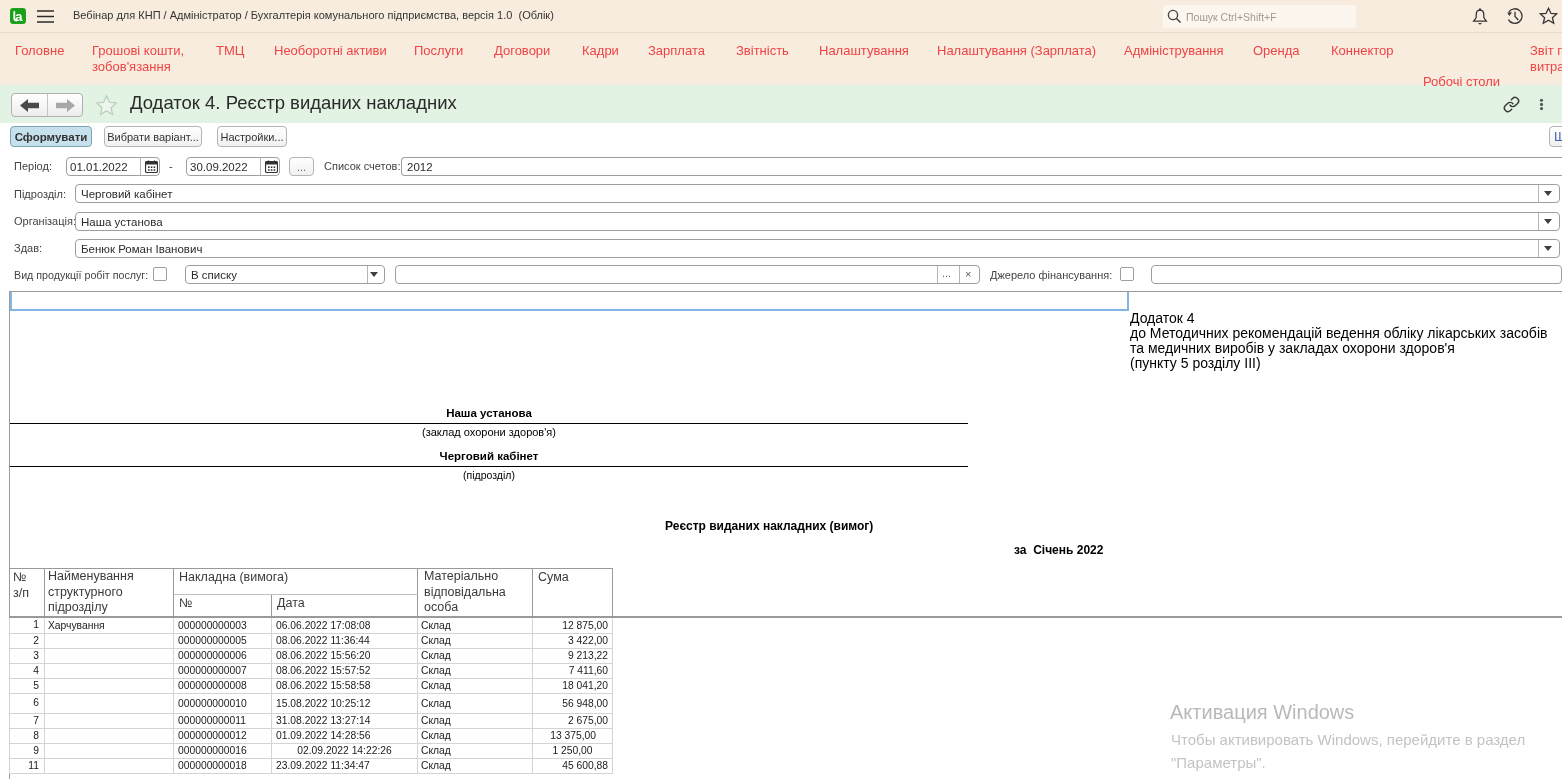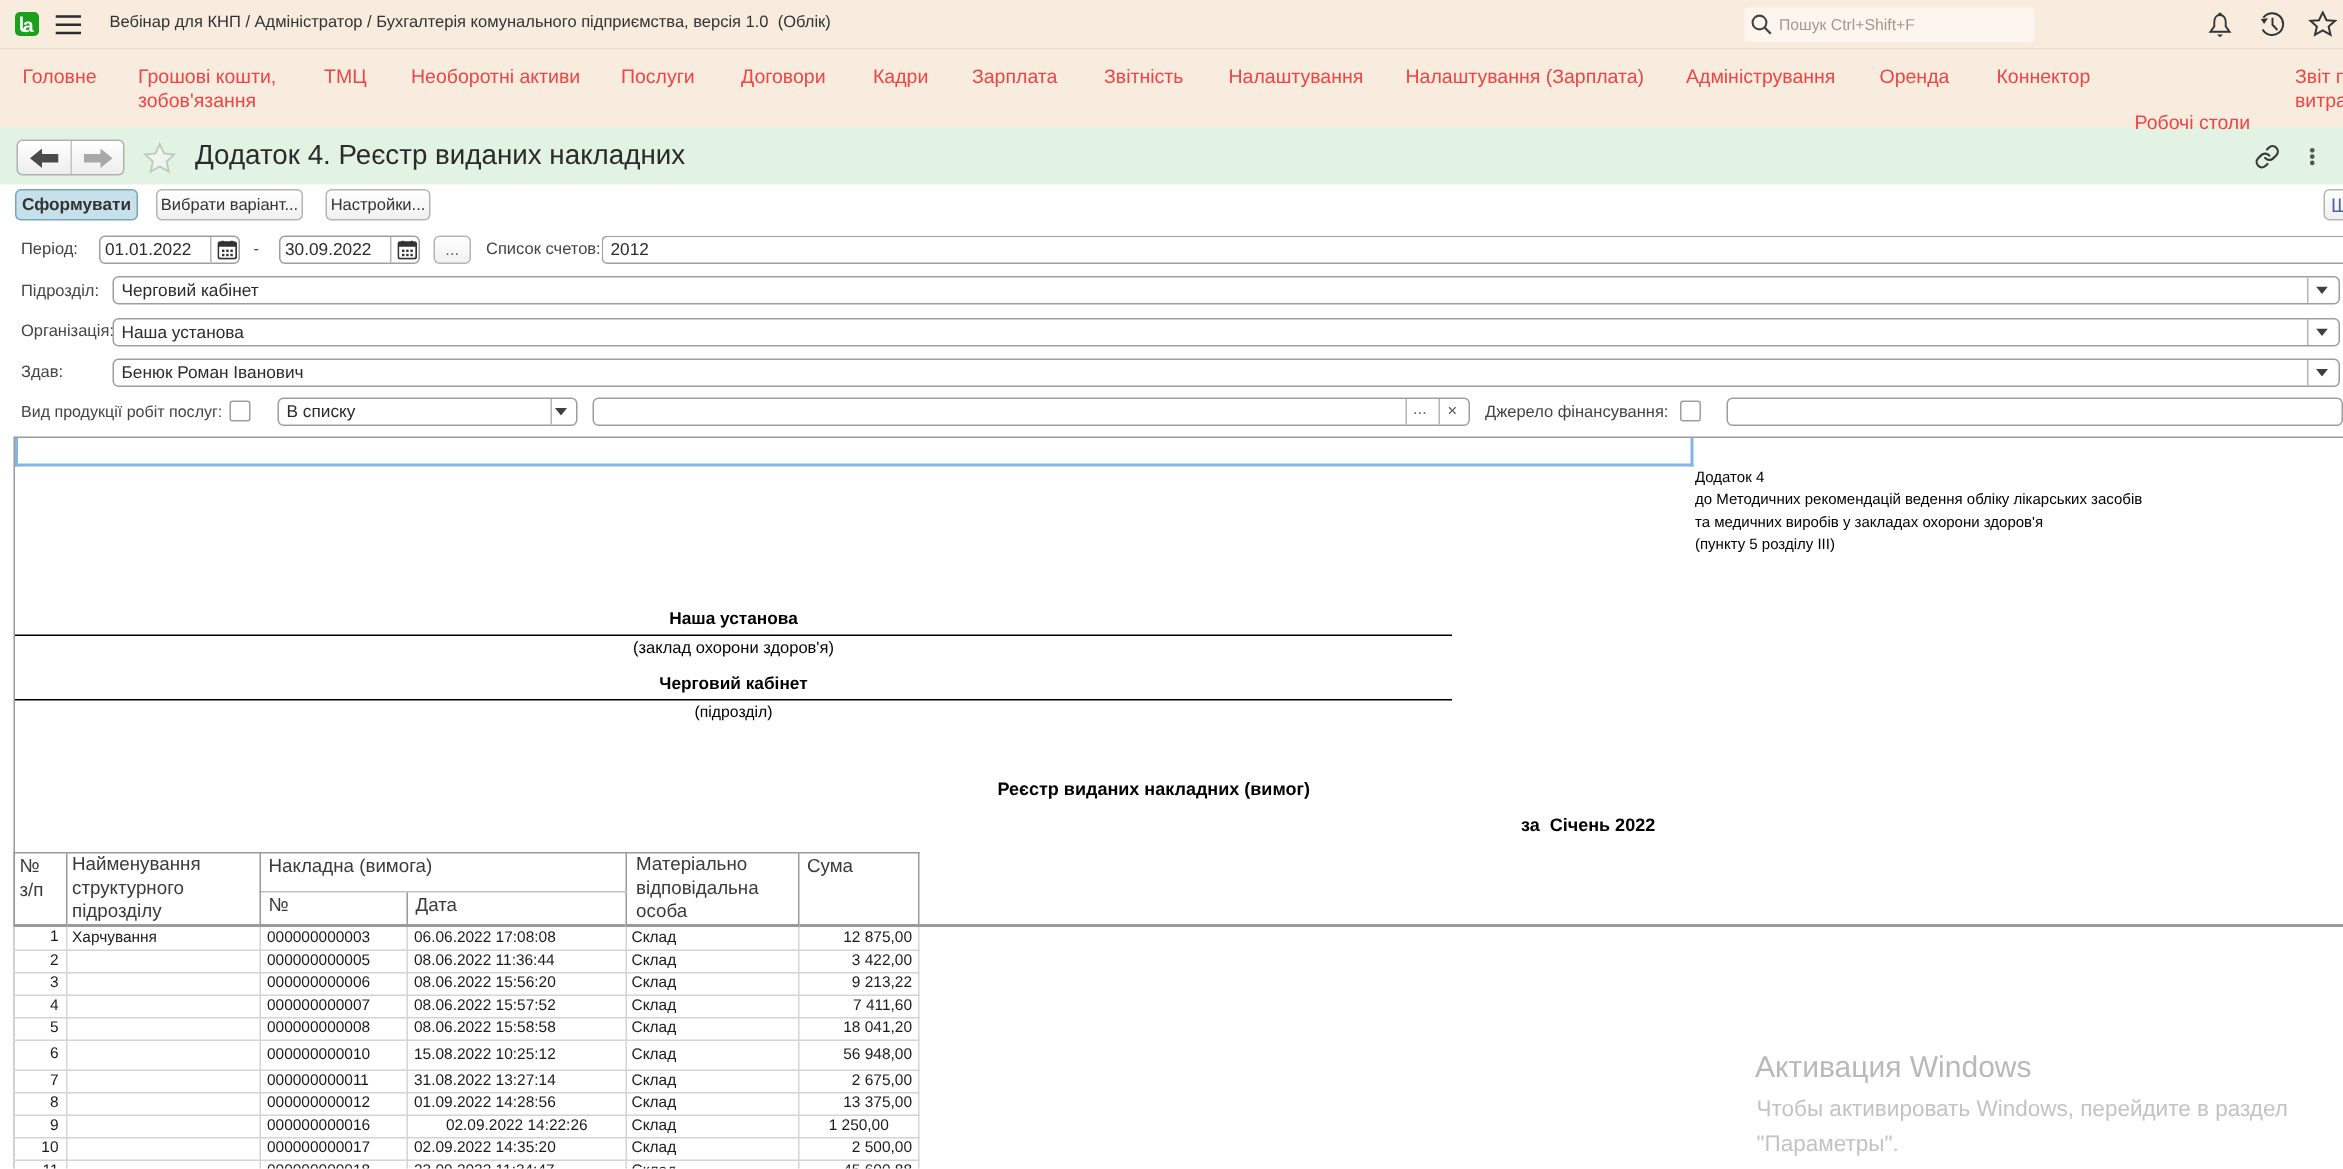--- a/index.html
+++ b/index.html
@@ -180,21 +180,21 @@
 <div class="abs" style="left:942px;top:267px;font-size:11px;color:#666;">...</div>
 <div class="abs" style="left:965px;top:268px;font-size:11px;color:#555;">×</div>
 <div class="lbl" style="left:990px;top:269px;">Джерело фінансування:</div>
 <div class="cb" style="left:1120px;top:267px;"></div>
 <div class="inp" style="left:1151px;top:265px;width:411px;"></div>
 
 <div class="abs" style="left:10px;top:291px;width:1552px;height:1px;background:#9a9a9a;"></div>
 <div class="abs" style="left:9px;top:291px;width:1px;height:488px;background:#9a9a9a;"></div>
 <div class="abs" style="left:10px;top:292px;width:1119px;height:19px;border:2px solid #84b6e4;border-top:none;box-sizing:border-box;"></div>
 
-<div class="rpt" style="left:1130px;top:311px;font-size:10px;line-height:15px;">
+<div class="rpt" style="left:1130px;top:311px;font-size:14px;line-height:15px;">
 Додаток 4<br>
 до Методичних рекомендацій ведення обліку лікарських засобів<br>
 та медичних виробів у закладах охорони здоров'я<br>
 (пункту 5 розділу ІІІ)
 </div>
 
 <div class="rpt" style="left:10px;top:407px;width:958px;text-align:center;font-size:11.5px;font-weight:bold;">Наша установа</div>
 <div class="abs" style="left:10px;top:423px;width:958px;height:1px;background:#000;"></div>
 <div class="rpt" style="left:10px;top:426px;width:958px;text-align:center;font-size:11px;">(заклад охорони здоров'я)</div>
 <div class="rpt" style="left:10px;top:450px;width:958px;text-align:center;font-size:11.5px;font-weight:bold;">Черговий кабінет</div>
@@ -294,37 +294,29 @@
           <td style="border:1px solid #d4d4d4;border-top:none;padding:0 4px;">31.08.2022 13:27:14</td>
           <td style="border:1px solid #d4d4d4;border-top:none;padding:0 3px;">Склад</td>
           <td style="border:1px solid #d4d4d4;border-top:none;text-align:right;padding:0 4px;">2 675,00</td>
         </tr>
         <tr>
           <td style="border:1px solid #d4d4d4;border-top:none;text-align:right;padding:0 5px;height:14px;line-height:14px;">8</td>
           <td style="border:1px solid #d4d4d4;border-top:none;padding:0 3px;"></td>
           <td style="border:1px solid #d4d4d4;border-top:none;padding:0 4px;">000000000012</td>
           <td style="border:1px solid #d4d4d4;border-top:none;padding:0 4px;">01.09.2022 14:28:56</td>
           <td style="border:1px solid #d4d4d4;border-top:none;padding:0 3px;">Склад</td>
-          <td style="border:1px solid #d4d4d4;border-top:none;text-align:right;padding:0 4px;">13 375,00</td>
+          <td style="border:1px solid #d4d4d4;border-top:none;text-align:right;padding:0 16px;">13 375,00</td>
         </tr>
         <tr>
           <td style="border:1px solid #d4d4d4;border-top:none;text-align:right;padding:0 5px;height:14px;line-height:14px;">9</td>
           <td style="border:1px solid #d4d4d4;border-top:none;padding:0 3px;"></td>
           <td style="border:1px solid #d4d4d4;border-top:none;padding:0 4px;">000000000016</td>
           <td style="border:1px solid #d4d4d4;border-top:none;padding:0 4px;text-align:center;">02.09.2022 14:22:26</td>
           <td style="border:1px solid #d4d4d4;border-top:none;padding:0 3px;">Склад</td>
           <td style="border:1px solid #d4d4d4;border-top:none;text-align:center;padding:0 4px;">1 250,00</td>
-        </tr>
-        <tr>
-          <td style="border:1px solid #d4d4d4;border-top:none;text-align:right;padding:0 5px;height:14px;line-height:14px;">10</td>
-          <td style="border:1px solid #d4d4d4;border-top:none;padding:0 3px;"></td>
-          <td style="border:1px solid #d4d4d4;border-top:none;padding:0 4px;">000000000017</td>
-          <td style="border:1px solid #d4d4d4;border-top:none;padding:0 4px;">02.09.2022 14:35:20</td>
-          <td style="border:1px solid #d4d4d4;border-top:none;padding:0 3px;">Склад</td>
-          <td style="border:1px solid #d4d4d4;border-top:none;text-align:right;padding:0 4px;">2 500,00</td>
         </tr>
         <tr>
           <td style="border:1px solid #d4d4d4;border-top:none;text-align:right;padding:0 5px;height:14px;line-height:14px;">11</td>
           <td style="border:1px solid #d4d4d4;border-top:none;padding:0 3px;"></td>
           <td style="border:1px solid #d4d4d4;border-top:none;padding:0 4px;">000000000018</td>
           <td style="border:1px solid #d4d4d4;border-top:none;padding:0 4px;">23.09.2022 11:34:47</td>
           <td style="border:1px solid #d4d4d4;border-top:none;padding:0 3px;">Склад</td>
           <td style="border:1px solid #d4d4d4;border-top:none;text-align:right;padding:0 4px;">45 600,88</td>
         </tr>
       </tbody>

